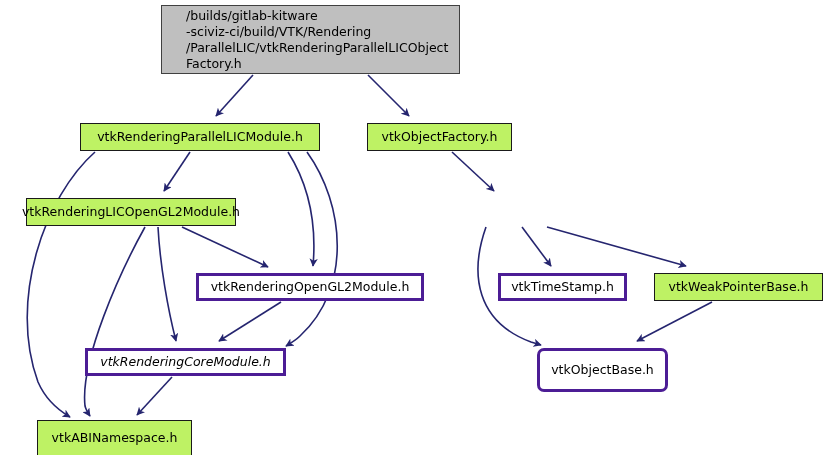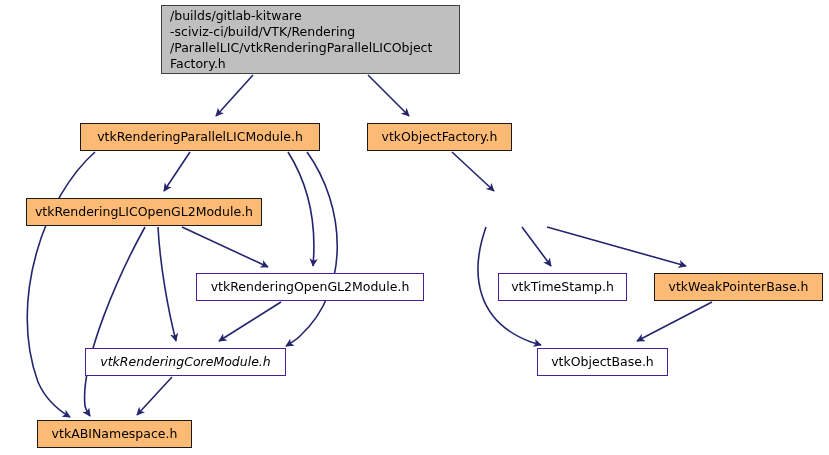--- a/index.html
+++ b/index.html
@@ -23,31 +23,31 @@
     white-space:pre;
     letter-spacing:0px;
     z-index:5;
   }
   .node-root{
     background:#bfbfbf;
     border:1px solid #404040;
     font-size:12.5px;
     text-align:left;
     justify-content:flex-start;
-    padding:4px 6px 4px 8px;
+    padding:4px 6px 4px 24px;
     line-height:1.28;
   }
   .node-black{
-    background:#fdba74;
+    background:#bef264;
     border:1px solid #1a1a1a;
     font-size:12.5px;
   }
   .node-red{
     background:#ffffff;
-    border:1px solid #4c1d95;
+    border:3px solid #4c1d95;
     font-size:12.5px;
   }
   .node-label{pointer-events:none;}
 </style>
 </head>
 <body>
 
 <div id="graph">
 
   <svg id="edges" viewBox="0 0 829 455" xmlns="http://www.w3.org/2000/svg">
@@ -101,42 +101,42 @@
   </div>
 
   <div class="node node-black" style="left:80px;top:123px;width:240px;height:28px;">
     <span class="node-label">vtkRenderingParallelLICModule.h</span>
   </div>
 
   <div class="node node-black" style="left:367px;top:123px;width:145px;height:28px;">
     <span class="node-label">vtkObjectFactory.h</span>
   </div>
 
-  <div class="node node-black" style="left:26px;top:198px;width:236px;height:28px;">
+  <div class="node node-black" style="left:26px;top:198px;width:210px;height:28px;">
     <span class="node-label">vtkRenderingLICOpenGL2Module.h</span>
   </div>
 
 
   <div class="node node-red" style="left:196px;top:273px;width:228px;height:28px;">
     <span class="node-label">vtkRenderingOpenGL2Module.h</span>
   </div>
 
   <div class="node node-black" style="left:654px;top:273px;width:169px;height:28px;">
     <span class="node-label">vtkWeakPointerBase.h</span>
   </div>
 
   <div class="node node-red" style="left:498px;top:273px;width:129px;height:28px;">
     <span class="node-label">vtkTimeStamp.h</span>
   </div>
 
   <div class="node node-red" style="left:85px;top:348px;width:201px;height:28px;font-style:italic;">
     <span class="node-label">vtkRenderingCoreModule.h</span>
   </div>
 
-  <div class="node node-red" style="left:537px;top:348px;width:131px;height:28px;">
+  <div class="node node-red" style="left:537px;top:348px;width:131px;height:44px;border-radius:7px;">
     <span class="node-label">vtkObjectBase.h</span>
   </div>
 
-  <div class="node node-black" style="left:37px;top:420px;width:155px;height:28px;">
+  <div class="node node-black" style="left:37px;top:420px;width:155px;height:36px;">
     <span class="node-label">vtkABINamespace.h</span>
   </div>
 
 </div>
 
 </body></html>

